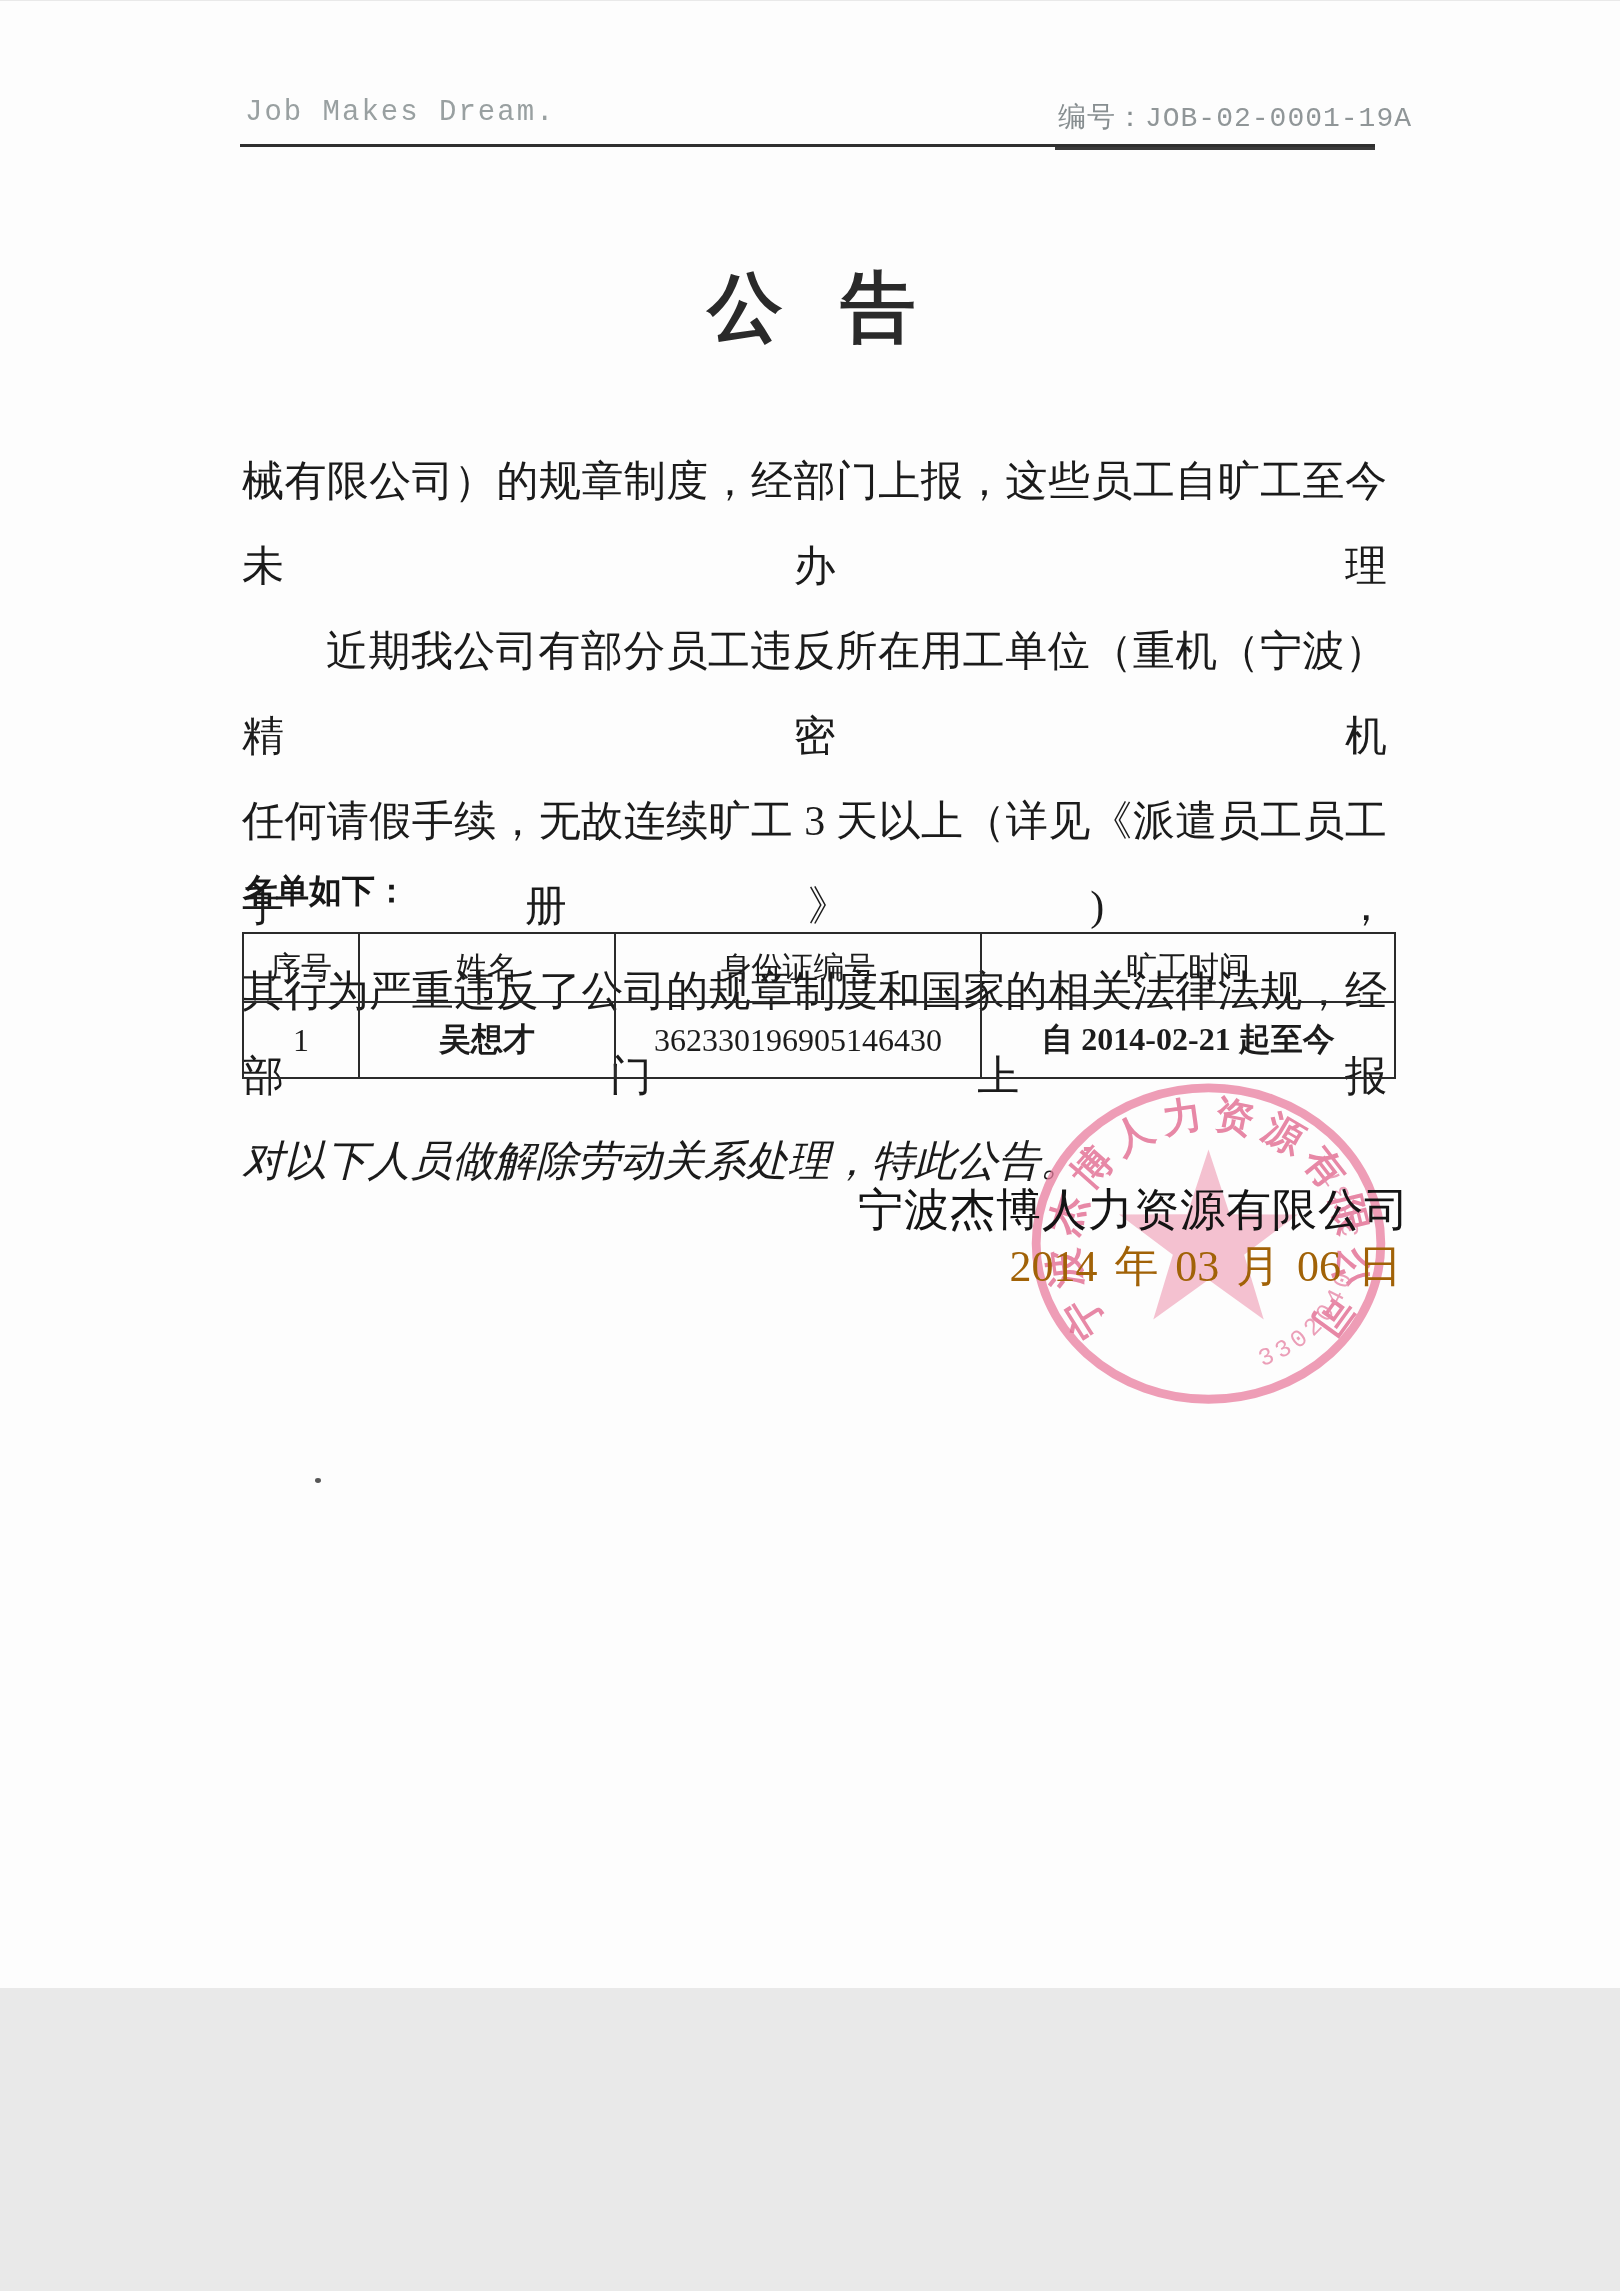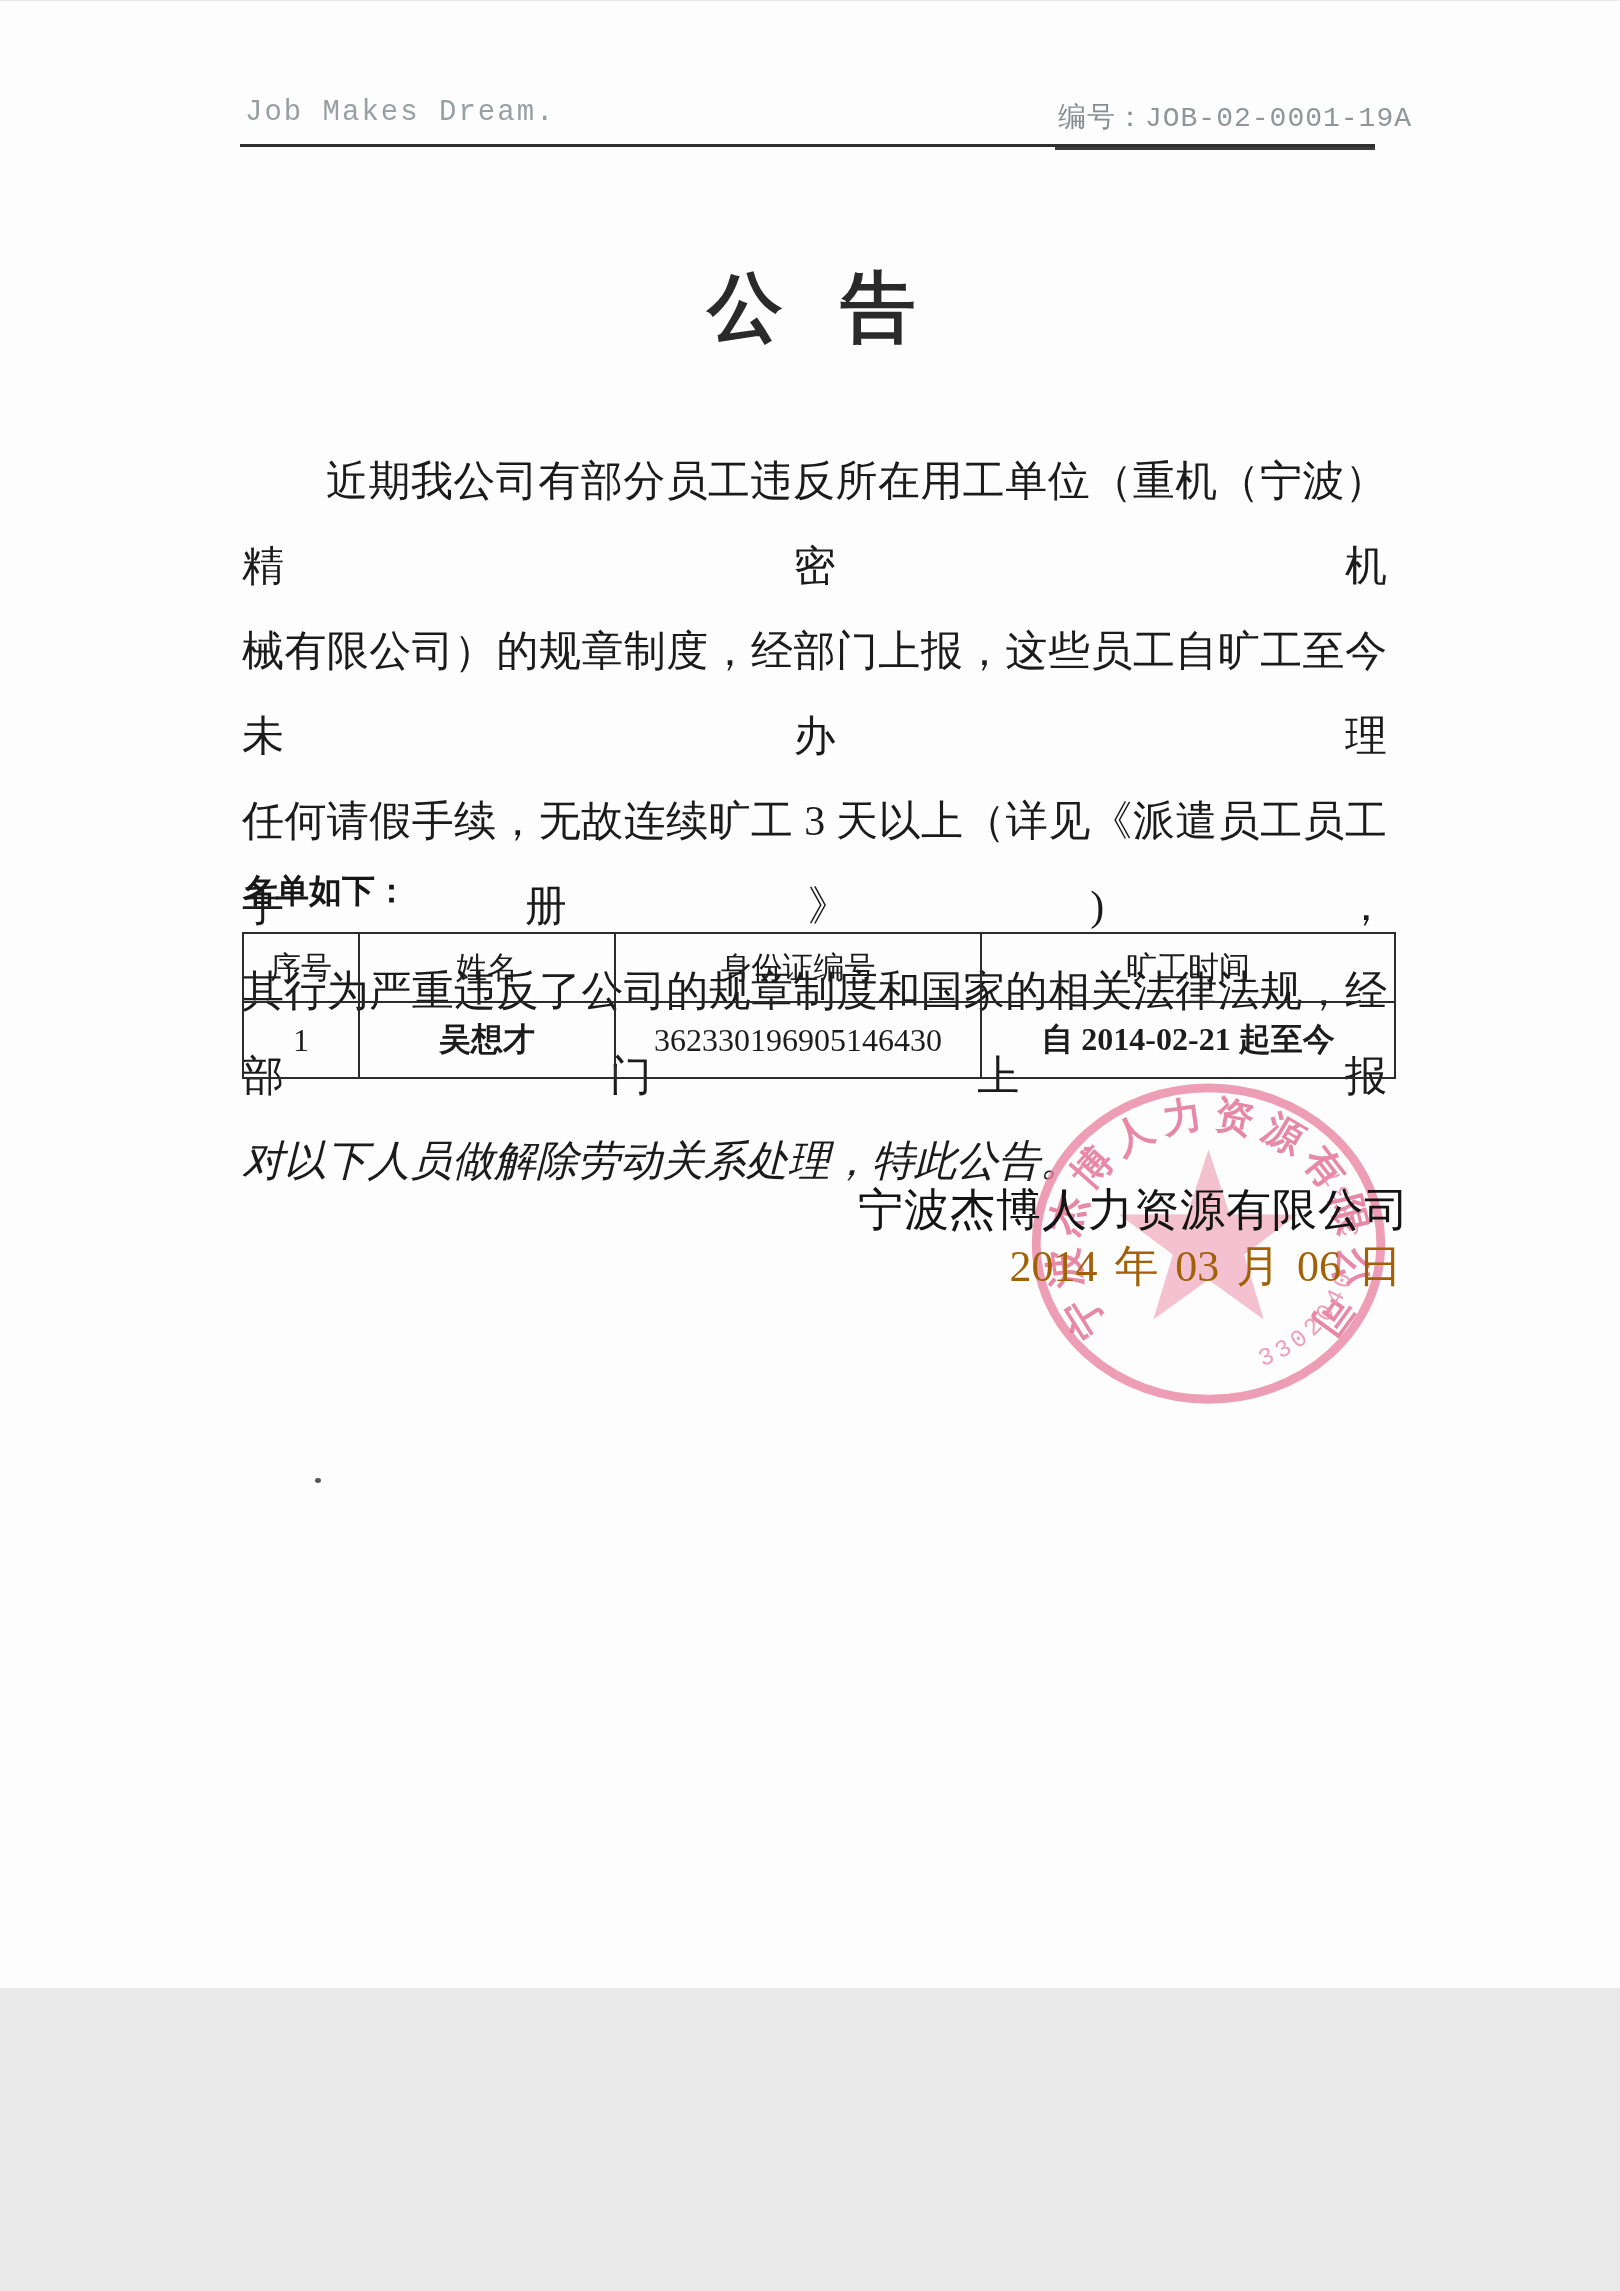--- a/index.html
+++ b/index.html
@@ -104,22 +104,22 @@
   <div class="hdr-slogan">Job Makes Dream.</div>
   <div class="hdr-docno">
     <span class="label">编号：</span><span class="value">JOB-02-0001-19A</span>
   </div>
   <div class="hdr-rule"></div>
   <div class="hdr-rule-right"></div>
 
   <div class="doc-title">公 告</div>
 
   <div class="body-par">
+    <div class="jline">械有限公司）的规章制度，经部门上报，这些员工自旷工至今未办理</div>
     <div class="jline first">近期我公司有部分员工违反所在用工单位（重机（宁波）精密机</div>
-    <div class="jline">械有限公司）的规章制度，经部门上报，这些员工自旷工至今未办理</div>
     <div class="jline">任何请假手续，无故连续旷工 3 天以上（详见《派遣员工员工手册》)，</div>
     <div class="jline">其行为严重违反了公司的规章制度和国家的相关法律法规，经部门上报</div>
     <div class="jline last">对以下人员做解除劳动关系处理，特此公告。</div>
   </div>
 
   <div class="list-intro">名单如下：</div>
 
   <table class="roster">
     <tbody>
       <tr class="hd">

